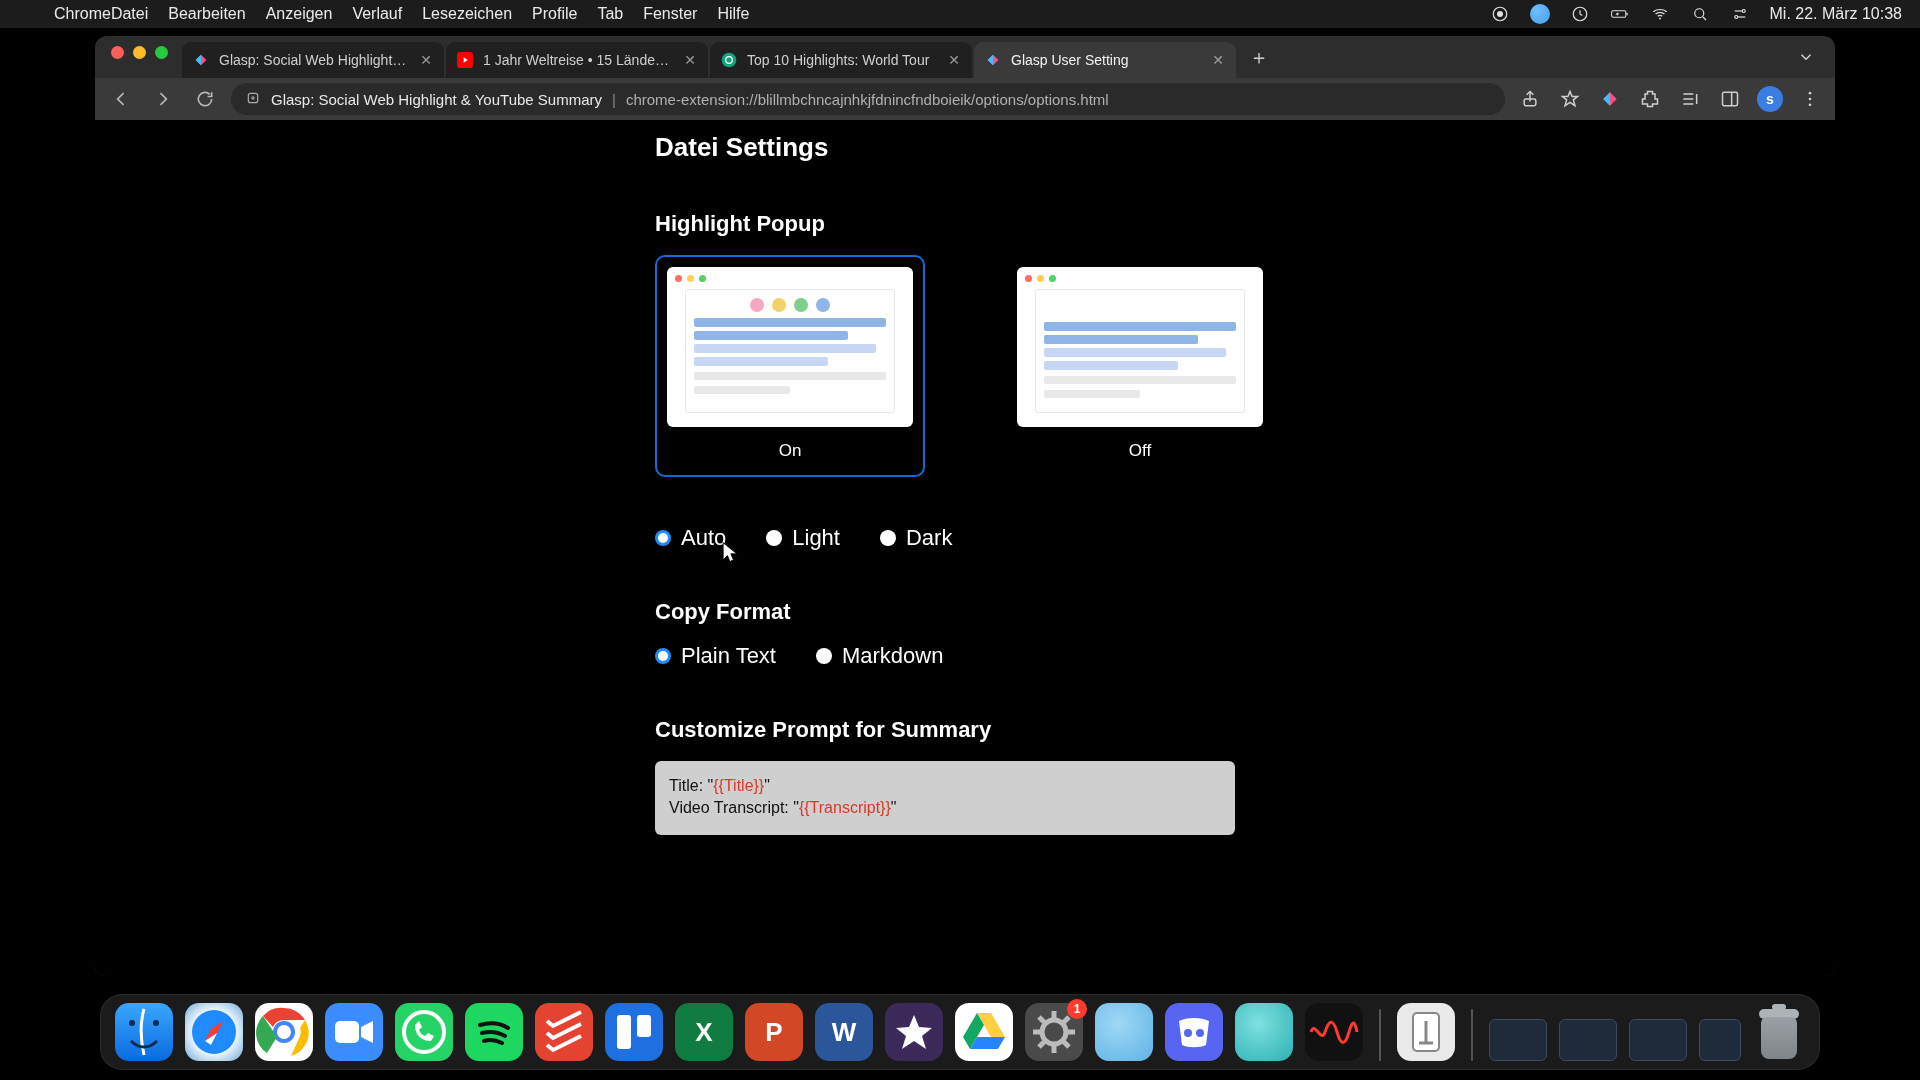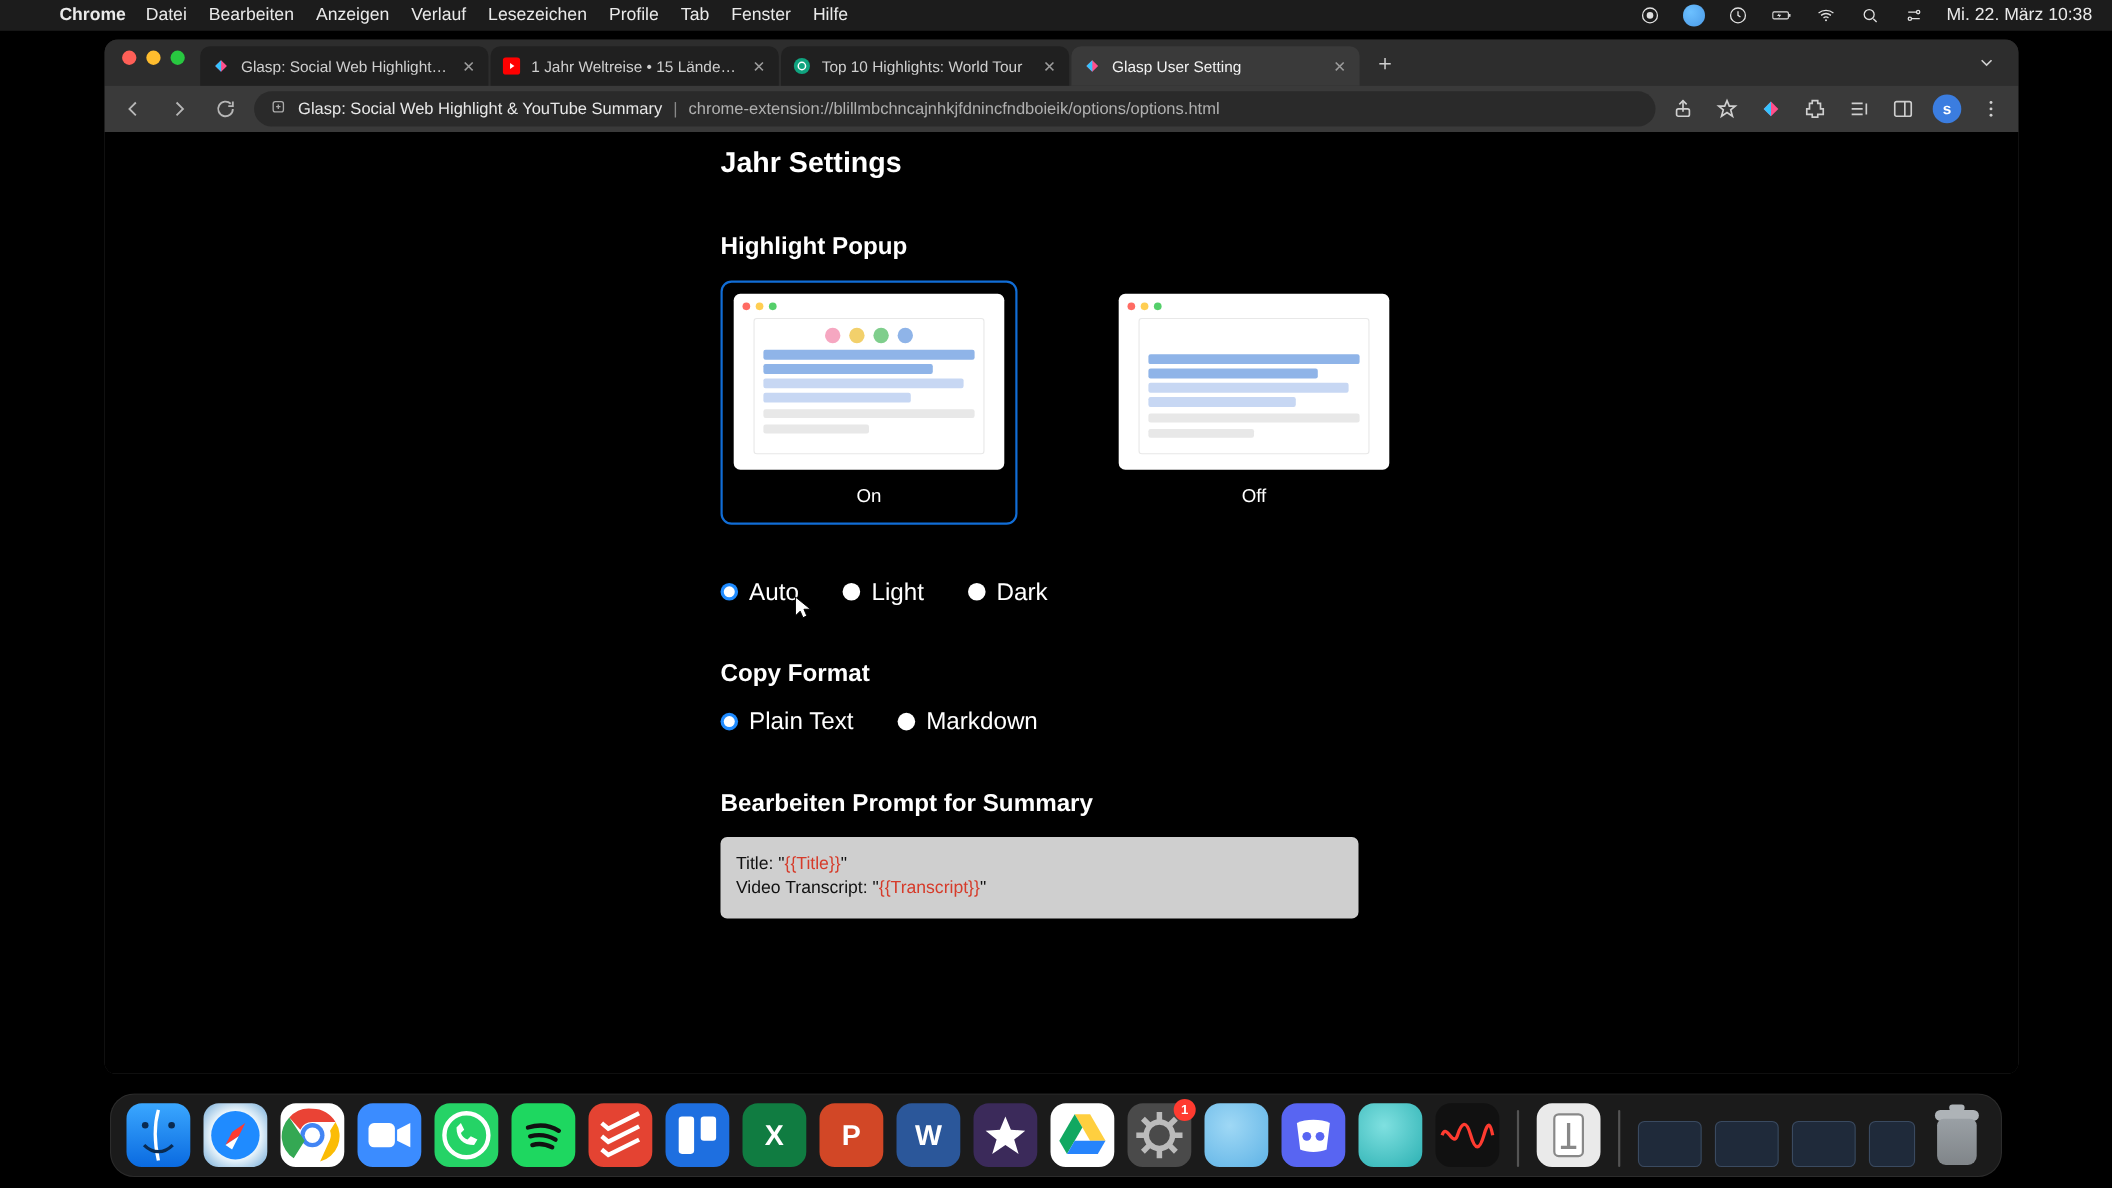--- a/index.html
+++ b/index.html
@@ -4,21 +4,21 @@
 <style>
   * { margin:0; padding:0; box-sizing:border-box; font-family: -apple-system, "SF Pro Text", "Helvetica Neue", Arial, sans-serif; }
   html,body { width:1920px; height:1080px; background:#000; overflow:hidden; color:#fff; }
 
   
   .menubar {
     position:relative; width:1920px; height:28px; background:#1c1c1c;
     display:flex; align-items:center; font-size:16px; color:#eaeaea;
   }
   .menubar .apple { width:22px; text-align:center; margin:0 14px 0 18px; font-size:18px; }
-  .menubar .appname { font-weight:700; margin-right:18px; }
+  .menubar .appname { font-weight:400; }
   .menubar .mitem { margin-right:20px; }
   .menubar .spacer { flex:1; }
   .menubar .right { display:flex; align-items:center; gap:20px; padding-right:18px; }
   .menubar .right .icon { width:20px; height:20px; display:flex; align-items:center; justify-content:center; }
   .menubar .right svg { width:18px; height:18px; stroke:#e0e0e0; fill:none; stroke-width:1.6; }
   .menubar .clock { white-space:nowrap; }
   .siri-dot { width:20px; height:20px; border-radius:50%; background:radial-gradient(circle at 35% 35%, #6cc0ff, #4b9be8); }
 
   
   .browser-wrap { position:absolute; left:95px; top:36px; width:1740px; height:940px; background:#2d2d2d; border-radius:12px 12px 10px 10px; overflow:hidden; }
@@ -321,21 +321,21 @@
         <svg viewBox="0 0 24 24">
           <circle cx="12" cy="5" r="1.6" fill="#cfcfcf" stroke="none"></circle>
           <circle cx="12" cy="12" r="1.6" fill="#cfcfcf" stroke="none"></circle>
           <circle cx="12" cy="19" r="1.6" fill="#cfcfcf" stroke="none"></circle>
         </svg>
       </div>
   </div>
 
   <div class="viewport">
     <div class="page">
-      <h1>Jahr Settings</h1>
+      <h1>Datei Settings</h1>
 
       <div class="section" style="">
         <h2>Highlight Popup</h2>
         <div class="optcards">
           <div class="optcard selected">
             <div class="mock">
               <div class="mtl">
                   <span class="r"></span>
                   <span class="y"></span>
                   <span class="g"></span>
@@ -409,21 +409,21 @@
             <span>Plain Text</span>
           </label>
           <label class="radio">
             <span class="r-outer"></span>
             <span>Markdown</span>
           </label>
         </div>
       </div>
 
       <div class="section">
-        <h2>Bearbeiten Prompt for Summary</h2>
+        <h2>Customize Prompt for Summary</h2>
         <div class="promptbox">
           <div class="promptline">
             <span>Title: "</span><span class="tok">{{Title}}</span><span>"</span>
           </div>
           <div class="promptline">
             <span>Video Transcript: "</span><span class="tok">{{Transcript}}</span><span>"</span>
           </div>
         </div>
       </div>
 

